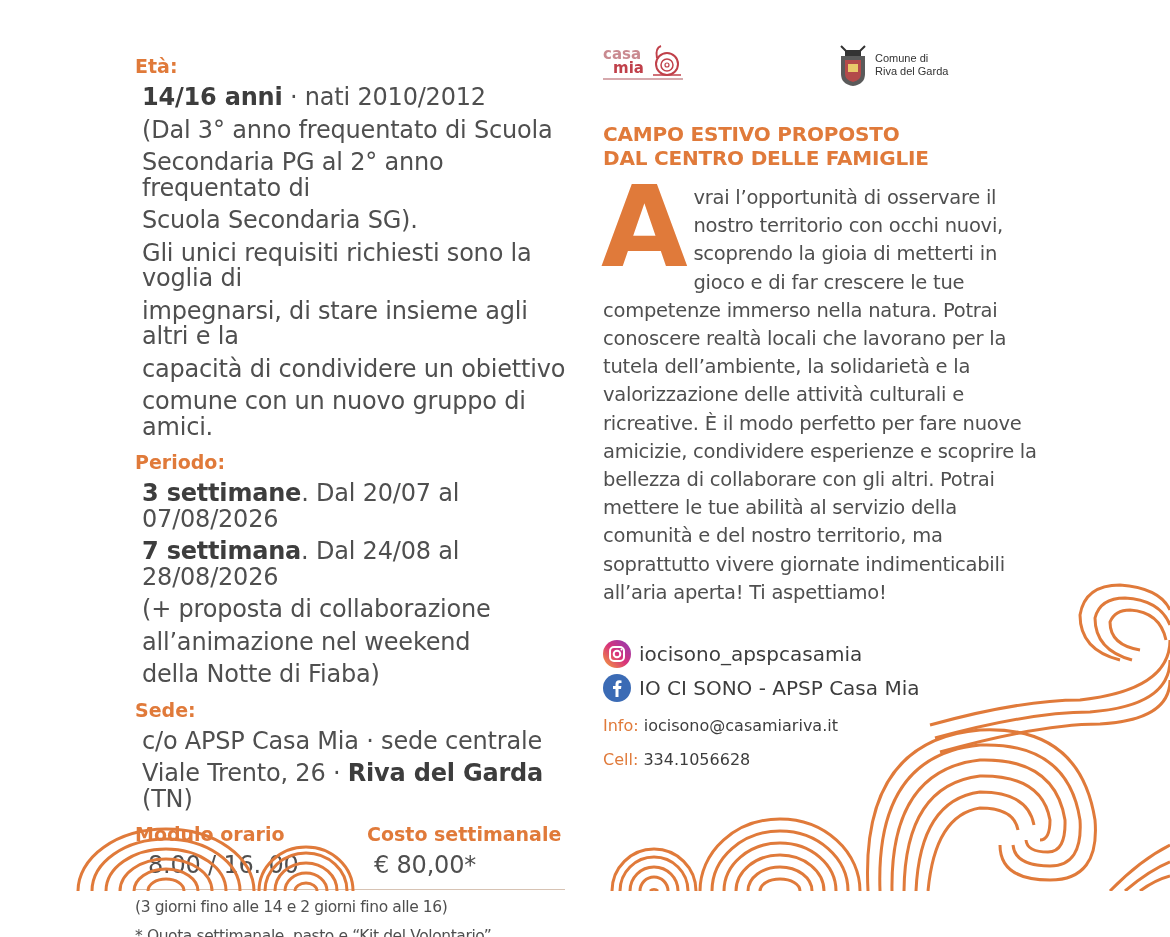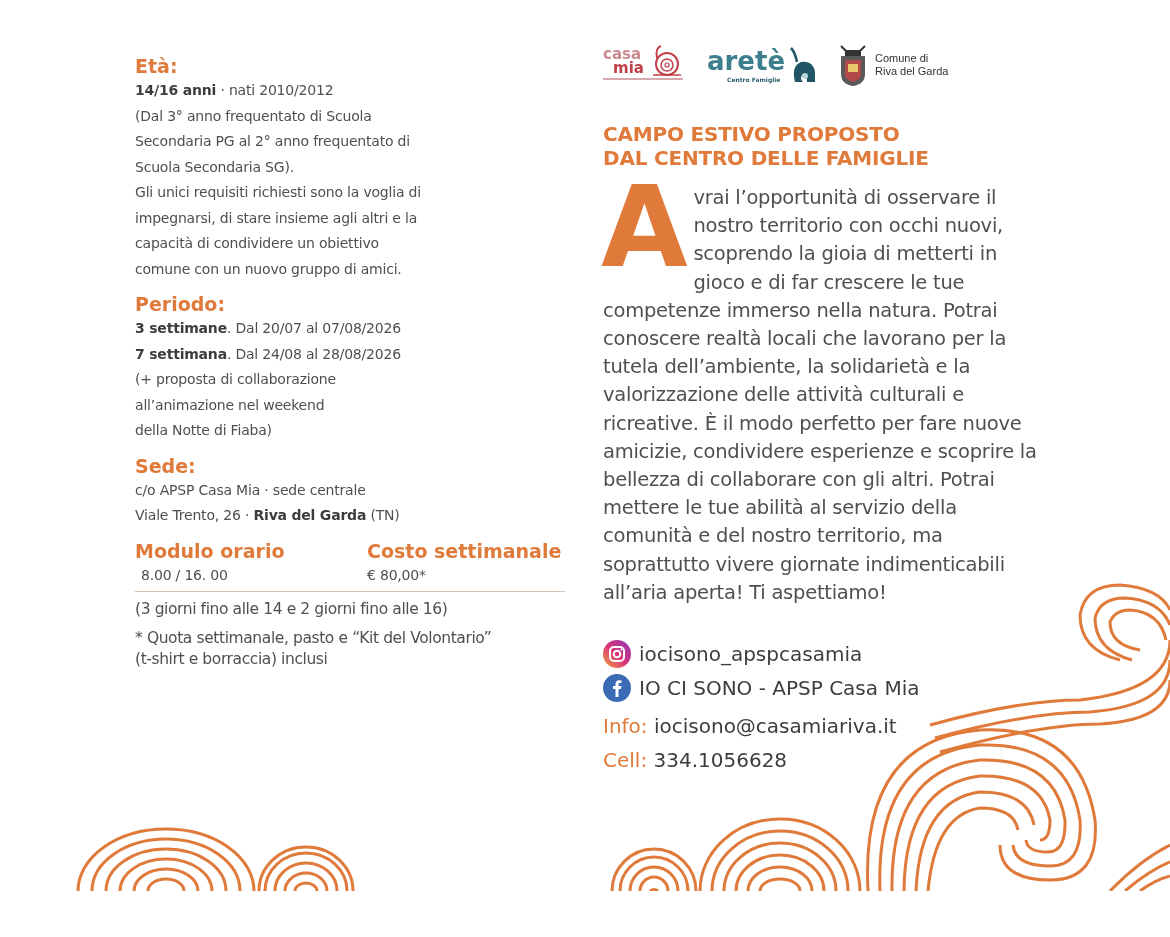--- a/index.html
+++ b/index.html
@@ -3,21 +3,21 @@
   <meta charset="utf-8">
   <style>
     html, body { margin: 0; padding: 0; }
     body {
       width: 1170px; height: 937px; position: relative; overflow: hidden;
       background: #ffffff; color: #4a4a4a;
       font-family: "DejaVu Sans", sans-serif;
     }
     .left-col { position: absolute; left: 135px; top: 54px; width: 440px; }
     .head { font-weight: bold; font-size: 19px; line-height: 24px; color: #e07a3a; margin: 0; }
-    .body { font-size: 14px; line-height: 25.5px; margin: 0; color: #4f4f4f; letter-spacing: -0.2px; }
+    .body { font-size: 24px; line-height: 25.5px; margin: 7px; color: #4f4f4f; letter-spacing: -0.2px; }
     .body b { color: #3d3d3d; font-weight: bold; }
     .block { margin-bottom: 10px; }
     .row2 { display: flex; margin-top: 4px; }
     .row2 .c1 { width: 232px; }
     .row2 .c2 { flex: 1; }
     .rule { border: 0; border-top: 1.5px solid #d7c3b4; margin: 3px 0 7px 0; width: 430px; }
     .small { font-size: 15.5px; line-height: 21px; color: #4f4f4f; margin: 0; letter-spacing: -0.4px; }
     .gap8 { height: 8px; }
 
     .logos { position: absolute; left: 603px; top: 40px; height: 48px; width: 370px; }
@@ -28,21 +28,21 @@
     .right-col { position: absolute; left: 603px; top: 122px; width: 440px; }
     .title { font-weight: bold; font-size: 20px; line-height: 24px; color: #e07a3a; margin: 0 0 14px 0; letter-spacing: -0.2px; }
     .para { font-size: 19.5px; line-height: 28.2px; color: #4f4f4f; margin: 0; letter-spacing: -0.25px; }
     .dropcap {
       float: left; font-weight: bold; color: #e07a3a; font-size: 112px; line-height: 82px;
       height: 84px; margin: 2px 6px 0 -2px; font-family: "DejaVu Sans", sans-serif;
     }
     .contacts { position: absolute; left: 603px; top: 637px; width: 440px; }
     .social { display: flex; align-items: center; font-size: 20px; line-height: 34px; color: #3d3d3d; }
     .social .ic { width: 28px; height: 28px; margin-right: 8px; flex: none; }
-    .info { font-size: 20px; line-height: 34px; color: #3d3d3d; margin-top: 4px; }
+    .info { font-size: 16px; line-height: 34px; color: #3d3d3d; margin-top: 4px; }
     .info .lbl { color: #e07a3a; }
 
     .deco { position: absolute; left: 0; top: 0; width: 1170px; height: 937px; pointer-events: none; }
   </style>
 </head>
 <body>
 
 <div class="left-col">
   <div class="block">
     <p class="head">Età:</p>
@@ -92,29 +92,20 @@
   <div class="logo-casa">
     <svg width="82" height="40" viewBox="0 0 82 40">
       <text x="0" y="15" font-family="DejaVu Sans, sans-serif" font-size="15" font-weight="bold" fill="#c98a90">casa</text>
       <text x="10" y="29" font-family="DejaVu Sans, sans-serif" font-size="15" font-weight="bold" fill="#c0404a">mia</text>
       <circle cx="64" cy="20" r="11" fill="none" stroke="#c0404a" stroke-width="2"></circle>
       <circle cx="64" cy="21" r="6" fill="none" stroke="#c0404a" stroke-width="1.5"></circle>
       <circle cx="64" cy="21" r="2" fill="none" stroke="#c0404a" stroke-width="1.2"></circle>
       <path d="M54 14 Q52 4 58 2" stroke="#c0404a" stroke-width="2" fill="none"></path>
       <path d="M50 31 L78 31" stroke="#c0404a" stroke-width="1.5"></path>
       <rect x="0" y="34" width="80" height="2" fill="#d6a9ad"></rect>
-    </svg>
-  </div>
-  <div class="logo-arete">
-    <svg width="112" height="44" viewBox="0 0 112 44">
-      <text x="0" y="28" font-family="DejaVu Sans, sans-serif" font-size="26" font-weight="bold" fill="#3e7f8d">aretè</text>
-      <text x="20" y="40" font-family="DejaVu Sans, sans-serif" font-size="6" font-weight="bold" fill="#2f5f6e">Centro Famiglie</text>
-      <path d="M88 40 Q84 24 94 20 Q106 18 108 30 L108 40 L100 40 Q100 30 96 32 Q92 36 96 40 Z" fill="#1f5565"></path>
-      <path d="M90 20 Q88 10 84 6" stroke="#1f5565" stroke-width="2.5" fill="none"></path>
-      <circle cx="98" cy="34" r="3" fill="#b8d3da"></circle>
     </svg>
   </div>
   <div class="logo-comune">
     <svg width="140" height="48" viewBox="0 0 140 48">
       <path d="M6 6 L12 12 L24 12 L30 6" stroke="#333" stroke-width="2" fill="none"></path>
       <rect x="10" y="10" width="16" height="6" fill="#333"></rect>
       <path d="M6 16 L30 16 L30 34 Q30 44 18 46 Q6 44 6 34 Z" fill="#5a5a5a"></path>
       <path d="M10 20 L26 20 L26 34 Q26 40 18 42 Q10 40 10 34 Z" fill="#b34a4a"></path>
       <rect x="13" y="24" width="10" height="8" fill="#e9c96a"></rect>
       <text x="40" y="22" font-family="Liberation Sans, sans-serif" font-size="11" fill="#333">Comune di</text>

